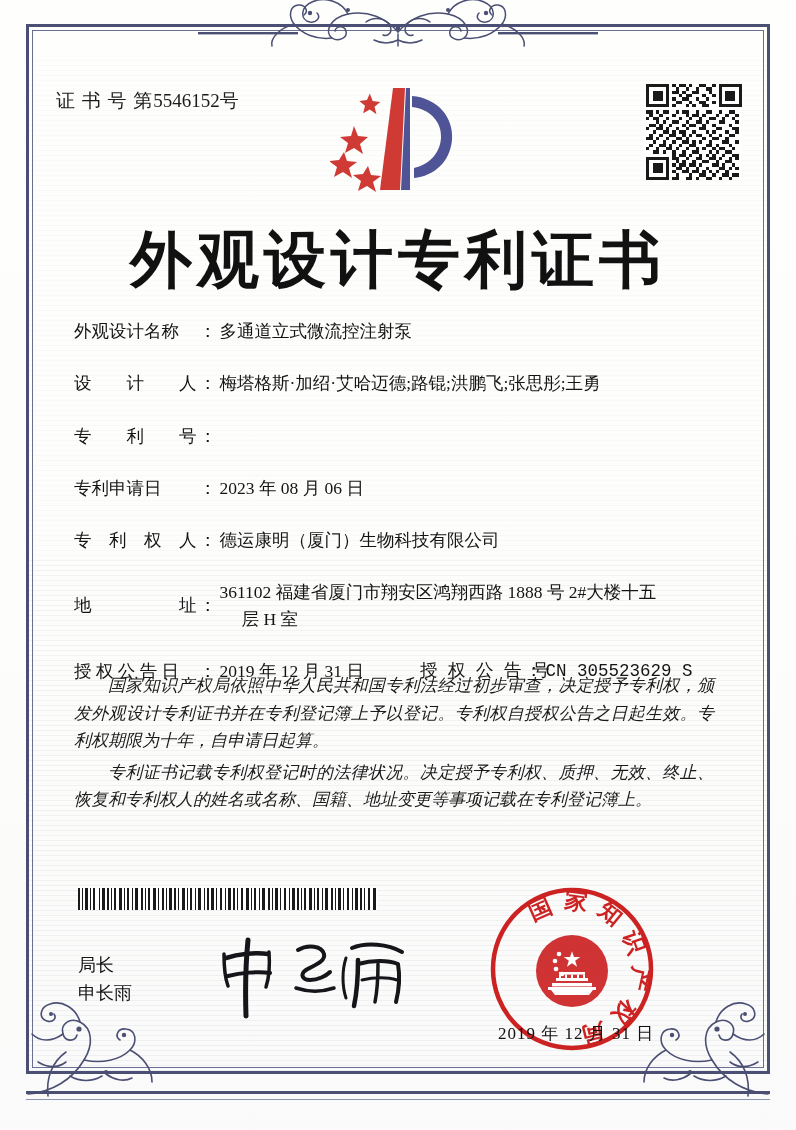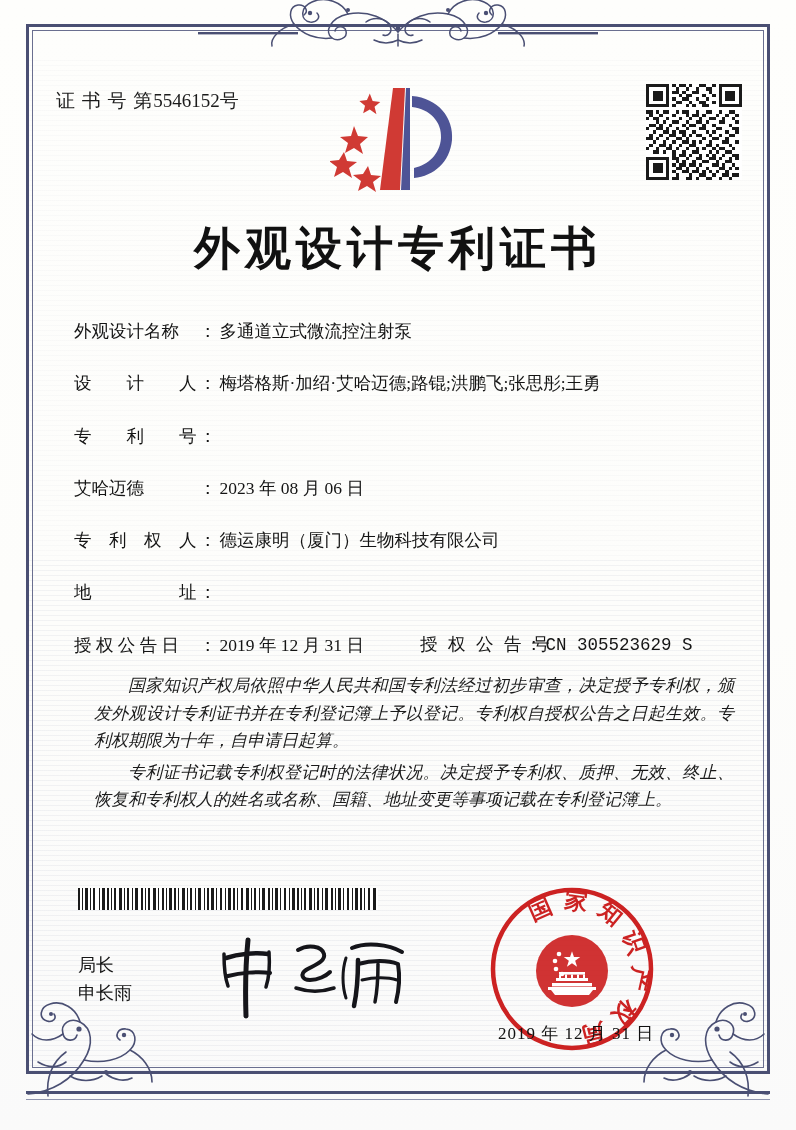--- a/index.html
+++ b/index.html
@@ -55,21 +55,21 @@
     font-size:19px;color:#1b1b1b;letter-spacing:1px;
     font-family:"Liberation Serif","DejaVu Serif",serif;
   }
   .cert-no .num{letter-spacing:0px;}
   .logo{position:absolute;left:330px;top:82px;width:128px;height:115px;}
   .qrcode{position:absolute;left:646px;top:84px;width:96px;height:96px;}
   
   .title{
     position:absolute;left:0;right:0;top:218px;
     text-align:center;
-    font-size:46px;letter-spacing:5px;font-weight:700;
+    font-size:62px;letter-spacing:5px;font-weight:700;
     color:#111;
     font-family:"DejaVu Serif","Liberation Serif",serif;
   }
   
   .fields{position:absolute;left:74px;top:318px;width:650px;}
   .frow{display:flex;align-items:center;margin-bottom:26px;font-size:17.5px;color:#141414;line-height:1.5;}
   .flabel{
     width:124px;flex:0 0 124px;
     display:flex;justify-content:space-between;
     white-space:nowrap;
@@ -82,21 +82,20 @@
   .grant-wrap{display:flex;width:100%;}
   .grant-b{margin-left:56px;display:flex;font-family:Liberation Mono, monospace;}
   .grant-b .flabel{width:104px;flex:0 0 104px;}
   
   .body{
     position:absolute;left:74px;top:672px;width:640px;
     font-size:17px;line-height:1.62;color:#1a1a1a;
     font-family:"DejaVu Serif","Liberation Serif",serif;
     font-style:italic;
     text-align:justify;
-    margin-left:20px;
   }
   .body p{margin:0 0 4px 0;text-indent:2em;}
   
   .barcode{position:absolute;left:78px;top:888px;width:300px;height:22px;}
   
   .sig-block{position:absolute;left:78px;top:952px;font-size:18px;color:#141414;line-height:1.55;}
   .sig-hand{position:absolute;left:212px;top:930px;width:210px;height:90px;}
   
   .seal{position:absolute;left:488px;top:885px;width:168px;height:168px;}
   .seal-date{
@@ -427,35 +426,37 @@
       <span class="fcolon">：</span>
       <span class="fvalue">梅塔格斯·加绍·艾哈迈德;路锟;洪鹏飞;张思彤;王勇</span>
     </div>
 
     <div class="frow">
       <span class="flabel">专　　利　　号</span>
       <span class="fcolon">：</span>
     </div>
 
     <div class="frow">
-      <span class="flabel">艾哈迈德</span>
+      <span class="flabel">专利申请日</span>
       <span class="fcolon">：</span>
       <span class="fvalue">2023 年 08 月 06 日</span>
     </div>
 
     <div class="frow">
       <span class="flabel">专　利　权　人</span>
       <span class="fcolon">：</span>
       <span class="fvalue">德运康明（厦门）生物科技有限公司</span>
     </div>
 
     <div class="frow">
       <span class="flabel">地　　　　　址</span>
       <span class="fcolon">：</span>
       <span class="fvalue">
+        <span>361102 福建省厦门市翔安区鸿翔西路 1888 号 2#大楼十五</span>
+        <span class="cont">层 H 室</span>
       </span>
     </div>
 
     <div class="frow grant">
       <div class="grant-wrap">
         <div style="display:flex;">
           <span class="flabel">授 权 公 告 日</span>
           <span class="fcolon">：</span>
           <span style="padding-left:3px;">2019 年 12 月 31 日</span>
         </div>

